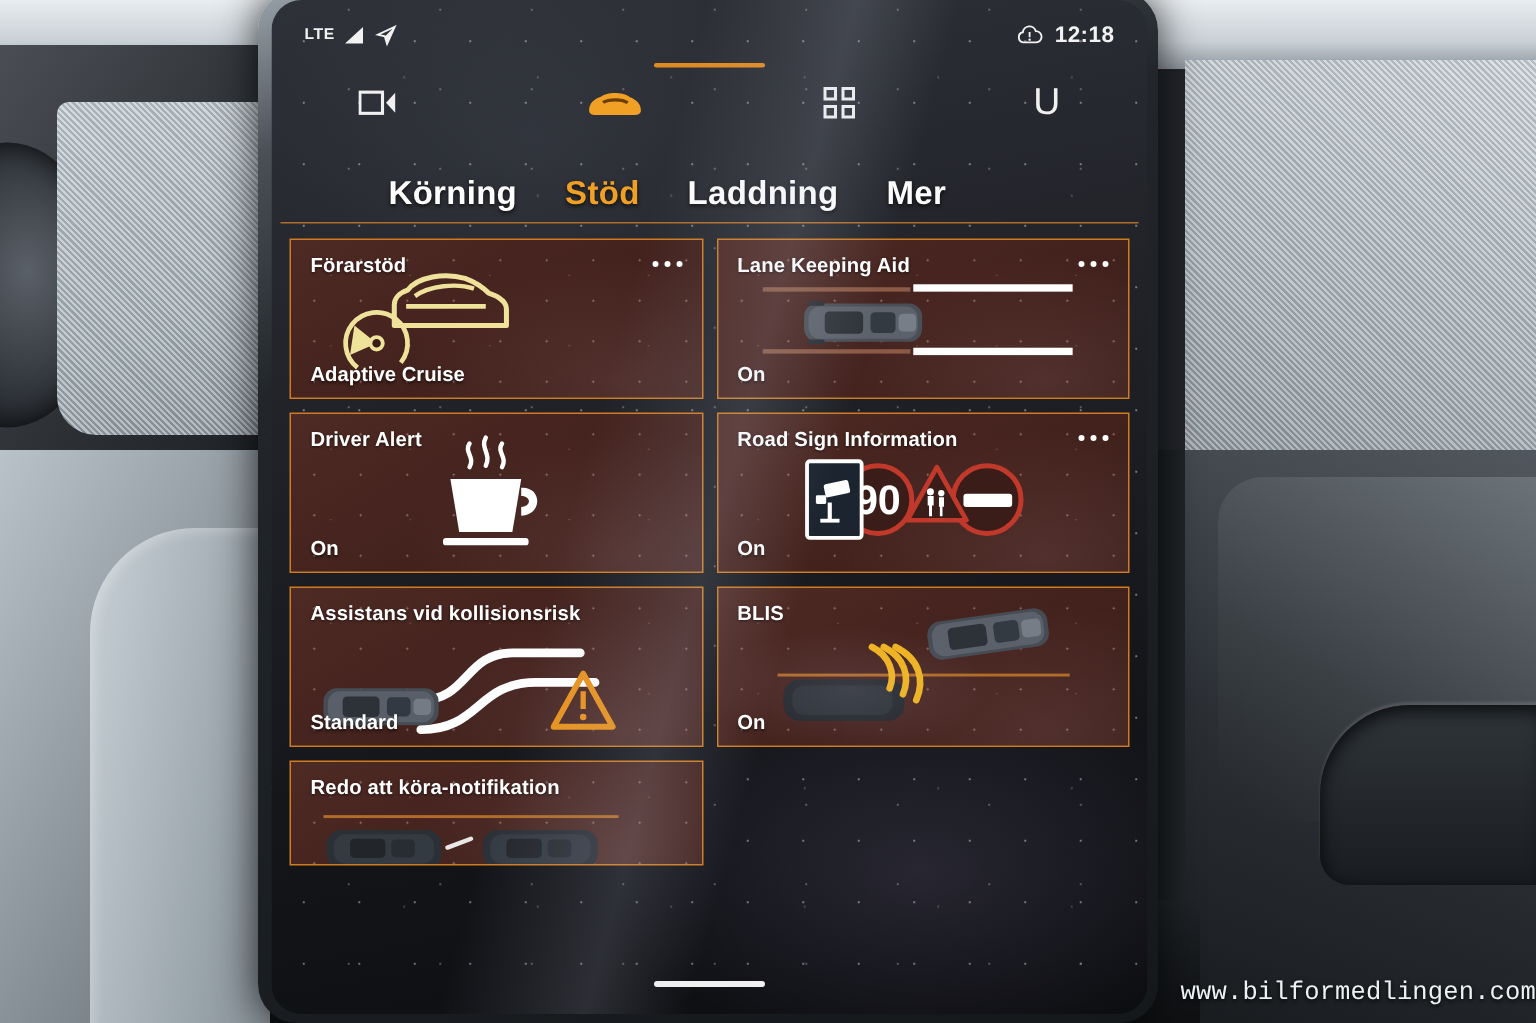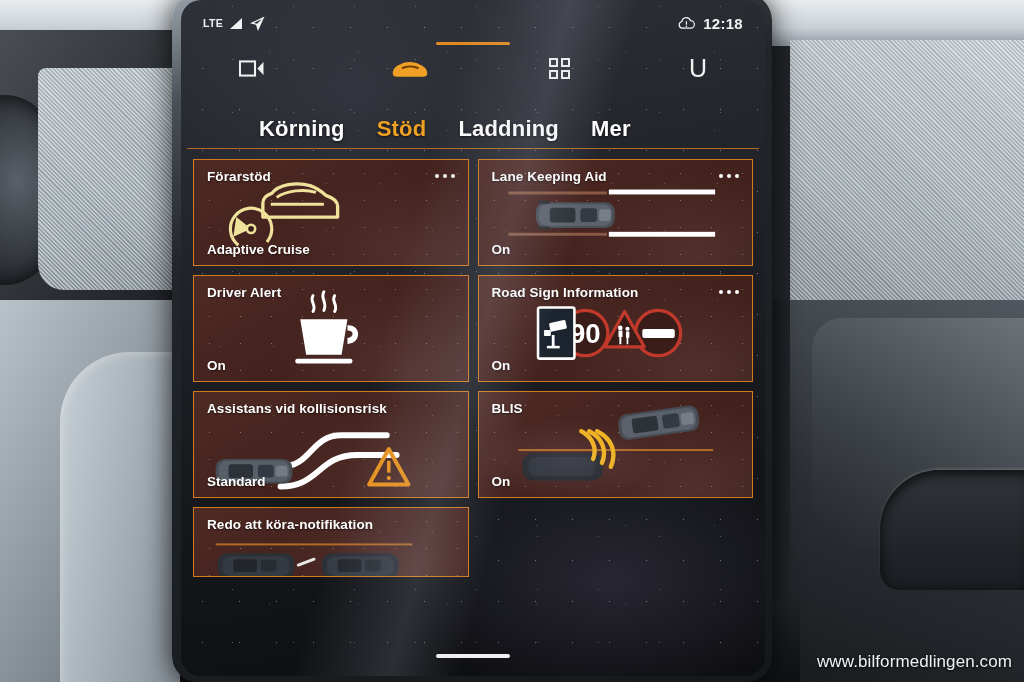--- a/index.html
+++ b/index.html
@@ -199,23 +199,24 @@
 
   
   .home-bar {
     position:absolute; left:50%; transform:translateX(-50%);
     bottom:18px; width:74px; height:4px; border-radius:2px;
     background:#f0f0f0; z-index:30; cursor:pointer;
   }
 
   
   .watermark {
-    position:absolute; right:12px; bottom:10px; z-index:60;
+    position:absolute; right:0; bottom:10px; z-index:60;
     font-size:17px; color:#eef1f3; letter-spacing:.1px;
     text-shadow:0 1px 3px rgba(0,0,0,.9);
+    font-family:Liberation Mono, monospace;
   }
 </style>
 </head>
 <body>
 
 <div id="interior">
   <div class="dash-top"></div>
   <div class="dash-left-trim"></div>
   <div class="dash-vent"></div>
   <div class="dash-left-pad"></div>

